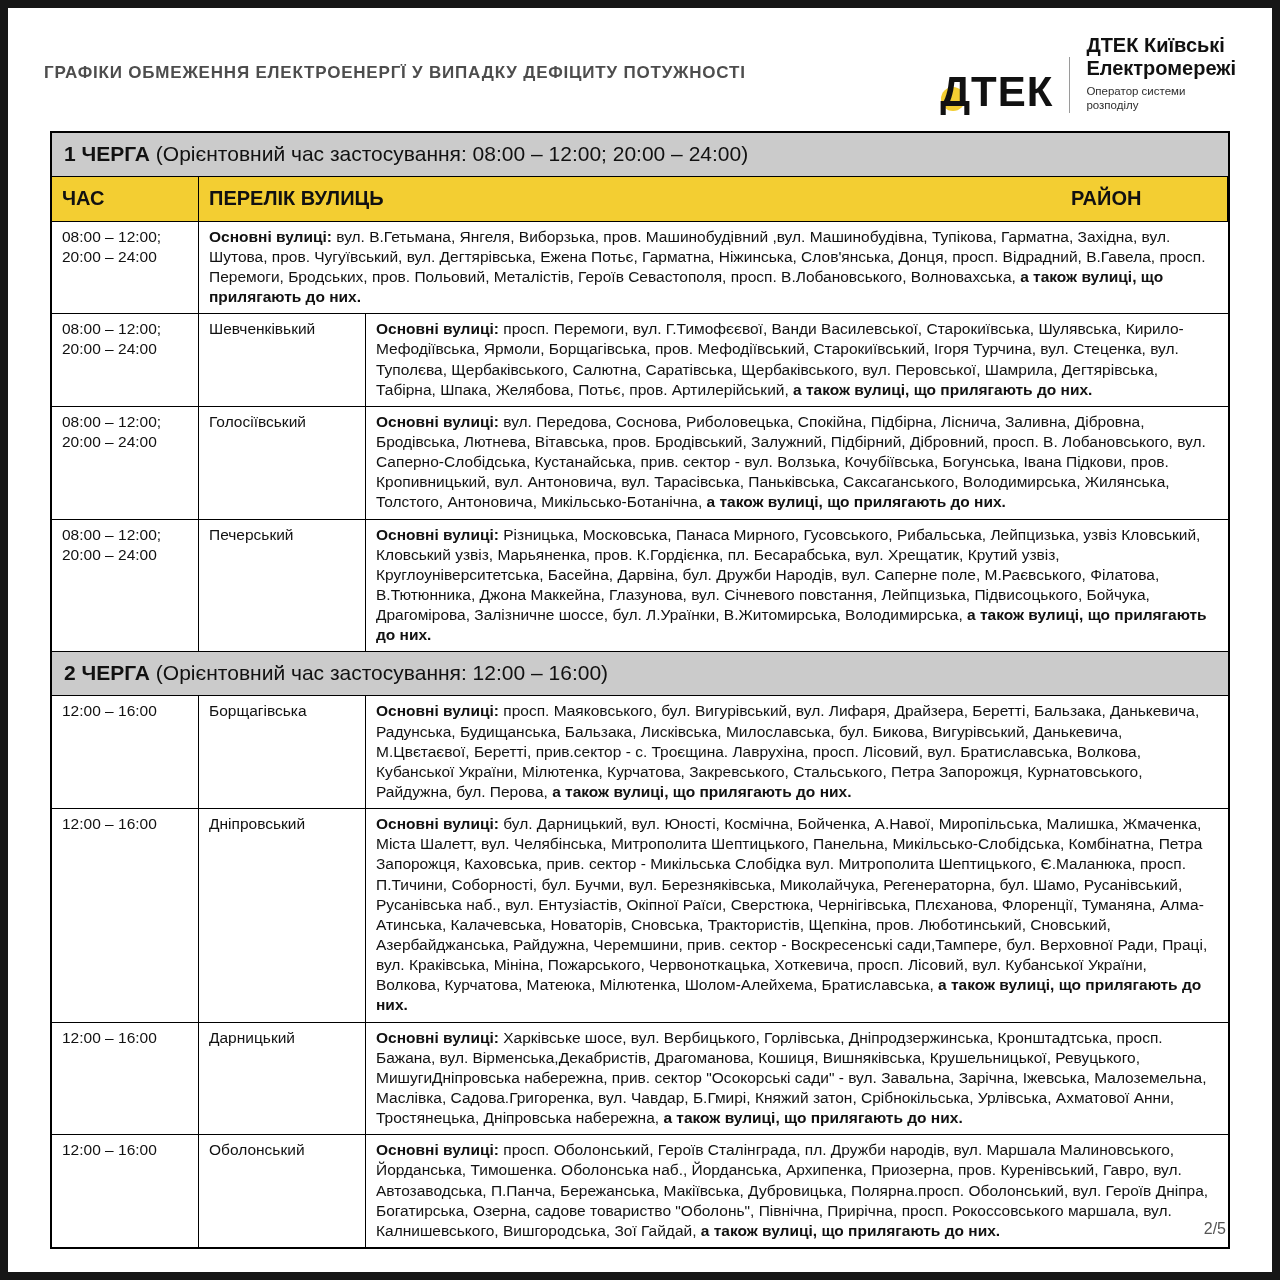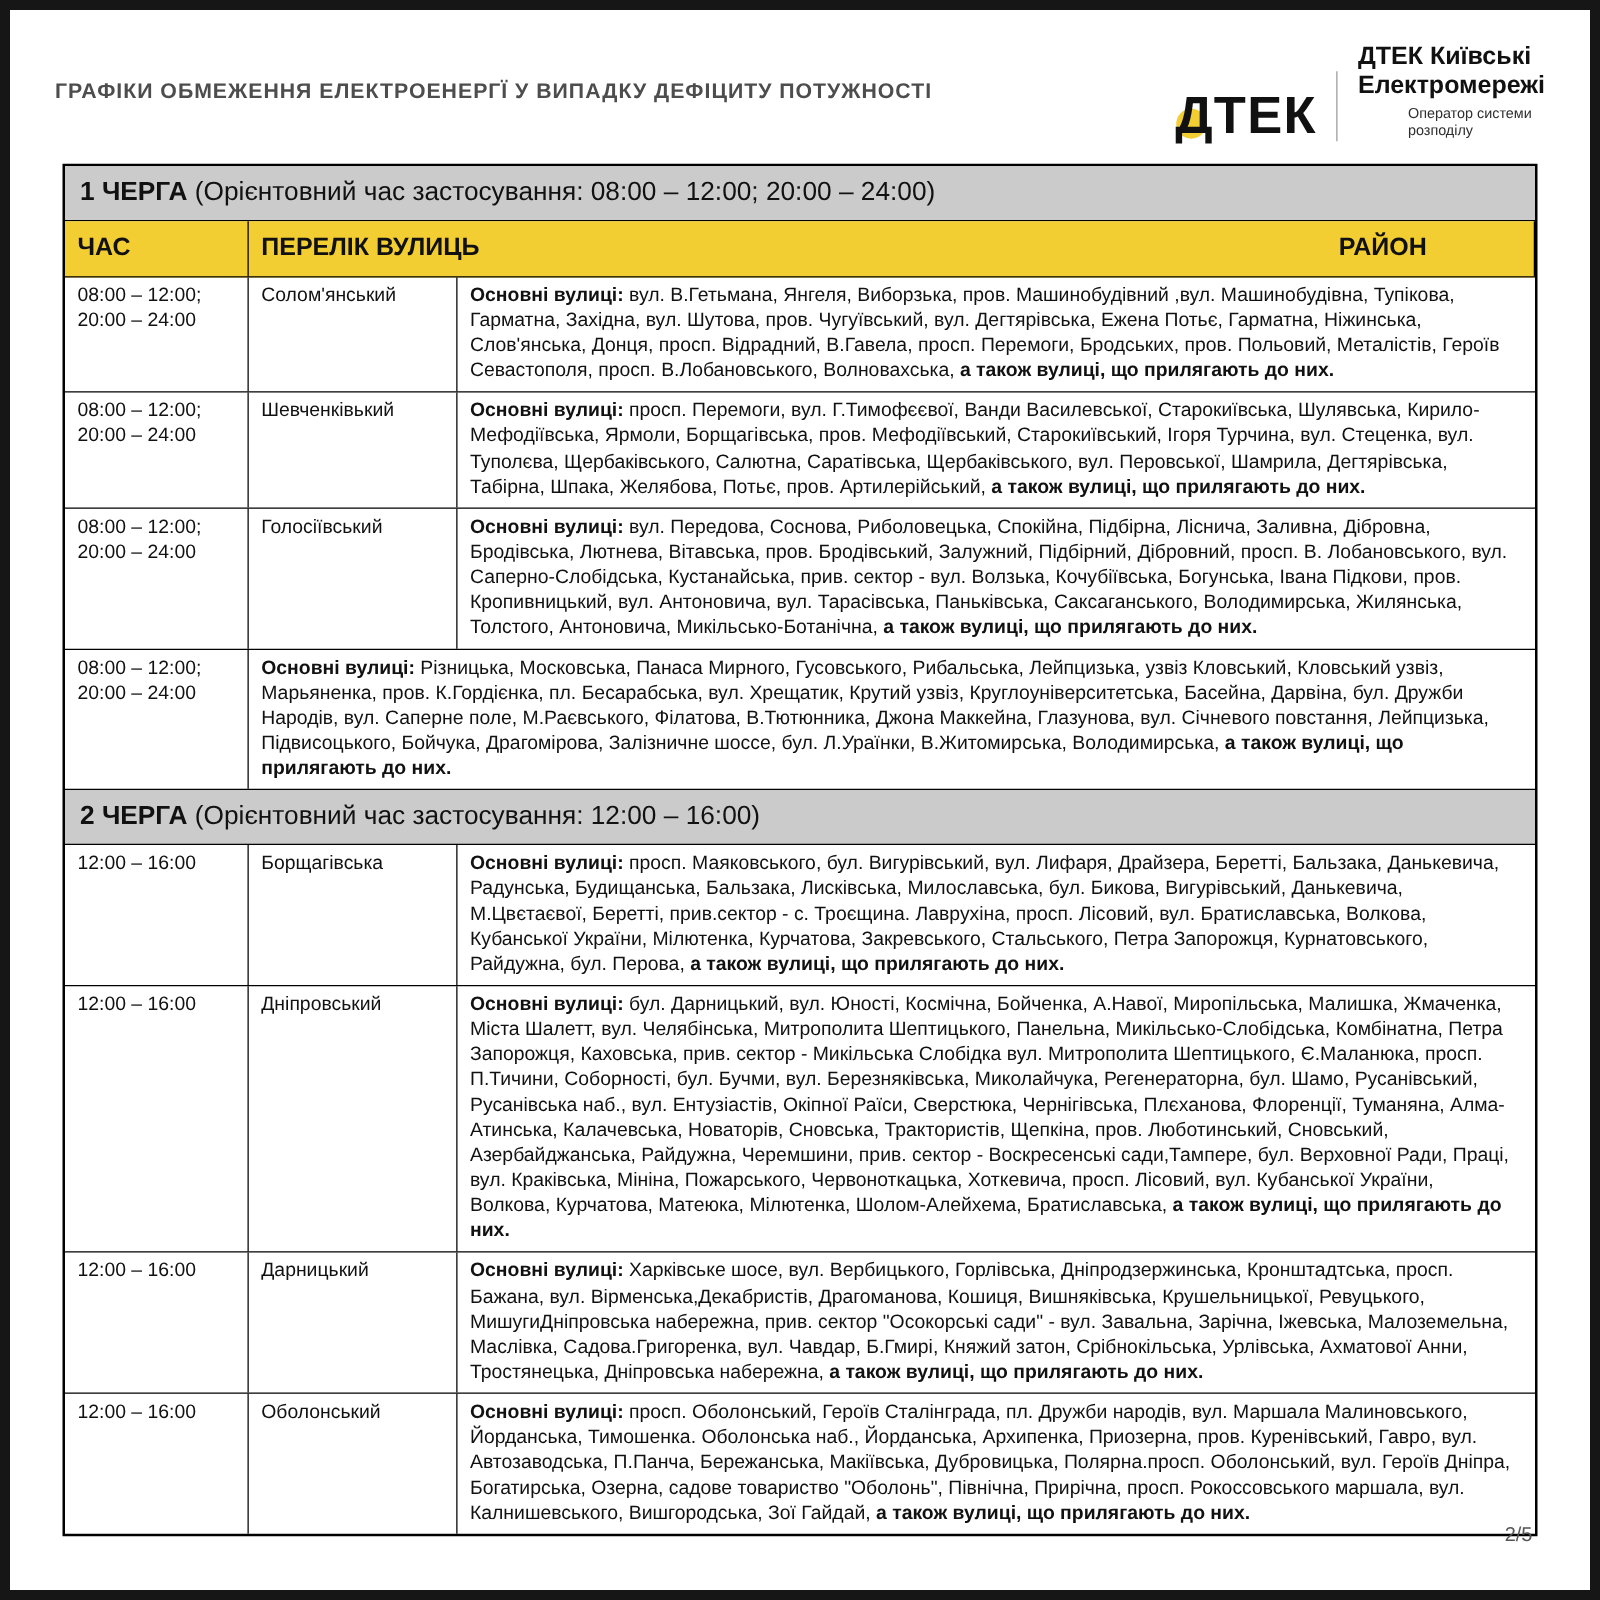--- a/index.html
+++ b/index.html
@@ -25,21 +25,21 @@
     position:relative;font-weight:bold;font-size:42px;letter-spacing:1px;
     color:#111;line-height:1;
   }
   .logo-dot{
     position:absolute;left:1px;top:16px;width:24px;height:24px;border-radius:50%;
     background:#F3CE32;z-index:0;
   }
   .logo-mark span{position:relative;z-index:1;}
   .logo-divider{width:1px;height:56px;background:#9a9a9a;}
   .logo-text .co{font-weight:bold;font-size:20px;line-height:1.15;color:#111;}
-  .logo-text .sub{font-size:11.5px;color:#2e2e2e;line-height:1.25;margin-top:4px;margin-left:40px;}
+  .logo-text .sub{font-size:11.5px;color:#2e2e2e;line-height:1.25;margin-top:4px;}
   
   .table{
     margin:4px 42px 0 42px;
     border:2px solid #000;
   }
   .section-bar{
     background:#cbcbcb;
     padding:9px 12px 10px 12px;
     font-size:21px;color:#111;
     border-bottom:1.5px solid #000;
@@ -89,21 +89,20 @@
   </div>
 
   <div class="cols-header">
     <div class="c c-time">ЧАС</div>
     <div class="c c-streets">ПЕРЕЛІК ВУЛИЦЬ</div>
     <div class="c c-district">РАЙОН</div>
   </div>
 
   <div class="row">
     <div class="c-time">08:00 – 12:00; 20:00 – 24:00</div>
-    <div class="c-district">Солом'янський</div>
     <div class="c-streets">
       <b>Основні вулиці:</b><span> вул. В.Гетьмана, Янгеля, Виборзька, пров. Машинобудівний ,вул. Машинобудівна, Тупікова, Гарматна, Західна, вул. Шутова, пров. Чугуївський, вул. Дегтярівська, Ежена Потьє, Гарматна, Ніжинська, Слов'янська, Донця, просп. Відрадний, В.Гавела, просп. Перемоги, Бродських, пров. Польовий, Металістів, Героїв Севастополя, просп. В.Лобановського, Волновахська, </span><b>а також вулиці, що прилягають до них.</b>
     </div>
   </div>
 
   <div class="row">
     <div class="c-time">08:00 – 12:00; 20:00 – 24:00</div>
     <div class="c-district">Шевченківький</div>
     <div class="c-streets">
       <b>Основні вулиці:</b><span> просп. Перемоги, вул. Г.Тимофєєвої, Ванди Василевської, Старокиївська, Шулявська, Кирило-Мефодіївська, Ярмоли, Борщагівська, пров. Мефодіївський, Старокиївський, Ігоря Турчина, вул. Стеценка, вул. Туполєва, Щербаківського, Салютна, Саратівська, Щербаківського, вул. Перовської, Шамрила, Дегтярівська, Табірна, Шпака, Желябова, Потьє, пров. Артилерійський, </span><b>а також вулиці, що прилягають до них.</b>
@@ -113,20 +112,21 @@
   <div class="row">
     <div class="c-time">08:00 – 12:00; 20:00 – 24:00</div>
     <div class="c-district">Голосіївський</div>
     <div class="c-streets">
       <b>Основні вулиці:</b><span> вул. Передова, Соснова, Риболовецька, Спокійна, Підбірна, Ліснича, Заливна, Дібровна, Бродівська, Лютнева, Вітавська, пров. Бродівський, Залужний, Підбірний, Дібровний, просп. В. Лобановського, вул. Саперно-Слобідська, Кустанайська, прив. сектор - вул. Волзька, Кочубіївська, Богунська, Івана Підкови, пров. Кропивницький, вул. Антоновича, вул. Тарасівська, Паньківська, Саксаганського, Володимирська, Жилянська, Толстого, Антоновича, Микільсько-Ботанічна, </span><b>а також вулиці, що прилягають до них.</b>
     </div>
   </div>
 
   <div class="row">
     <div class="c-time">08:00 – 12:00; 20:00 – 24:00</div>
+    <div class="c-district">Печерський</div>
     <div class="c-streets">
       <b>Основні вулиці:</b><span> Різницька, Московська, Панаса Мирного, Гусовського, Рибальська, Лейпцизька, узвіз Кловський, Кловський узвіз, Марьяненка, пров. К.Гордієнка, пл. Бесарабська, вул. Хрещатик, Крутий узвіз, Круглоуніверситетська, Басейна, Дарвіна, бул. Дружби Народів, вул. Саперне поле, М.Раєвського, Філатова, В.Тютюнника, Джона Маккейна, Глазунова, вул. Січневого повстання, Лейпцизька, Підвисоцького, Бойчука, Драгомірова, Залізничне шоссе, бул. Л.Ураїнки, В.Житомирська, Володимирська, </span><b>а також вулиці, що прилягають до них.</b>
     </div>
   </div>
 
   <div class="section-bar">
     <b>2 ЧЕРГА</b><span> (Орієнтовний час застосування:  12:00 – 16:00)</span>
   </div>
 
   <div class="row">

